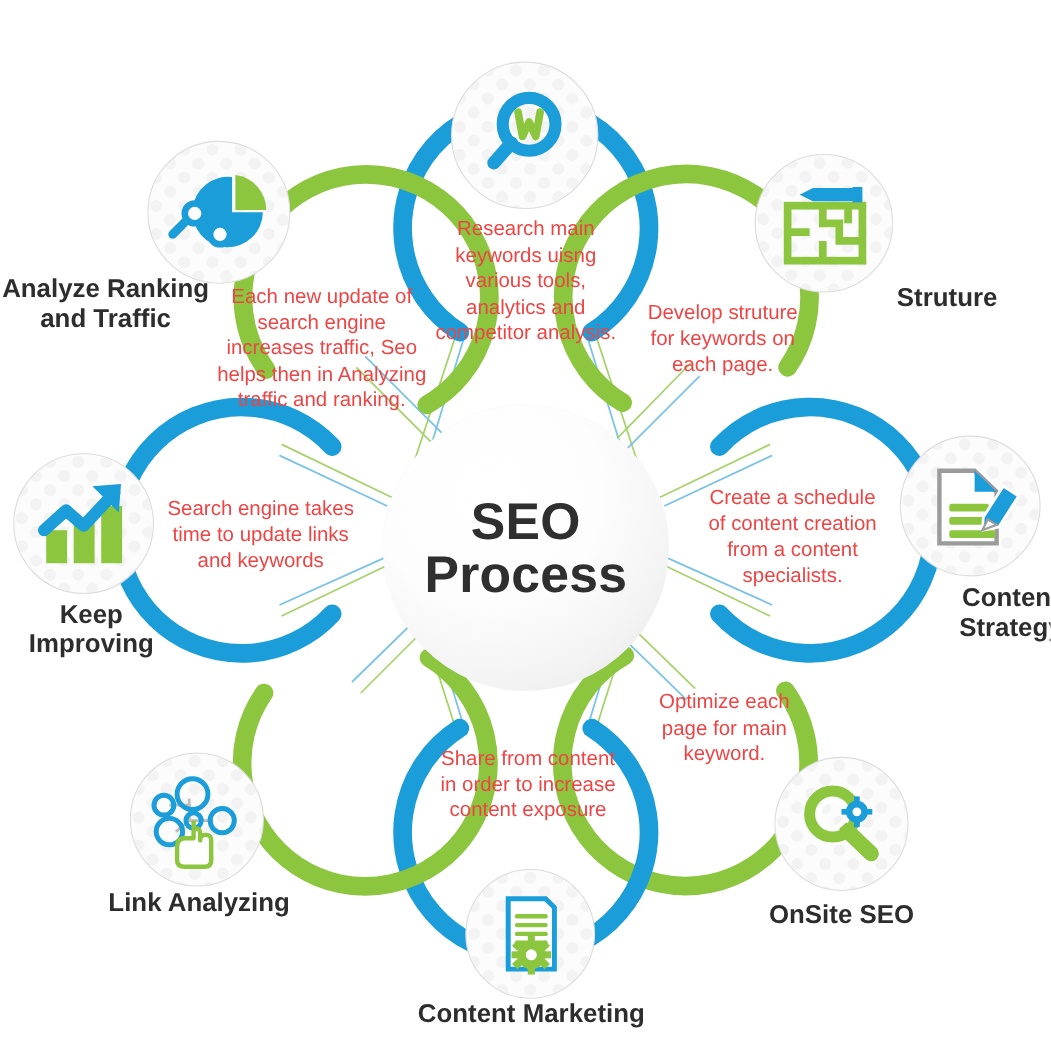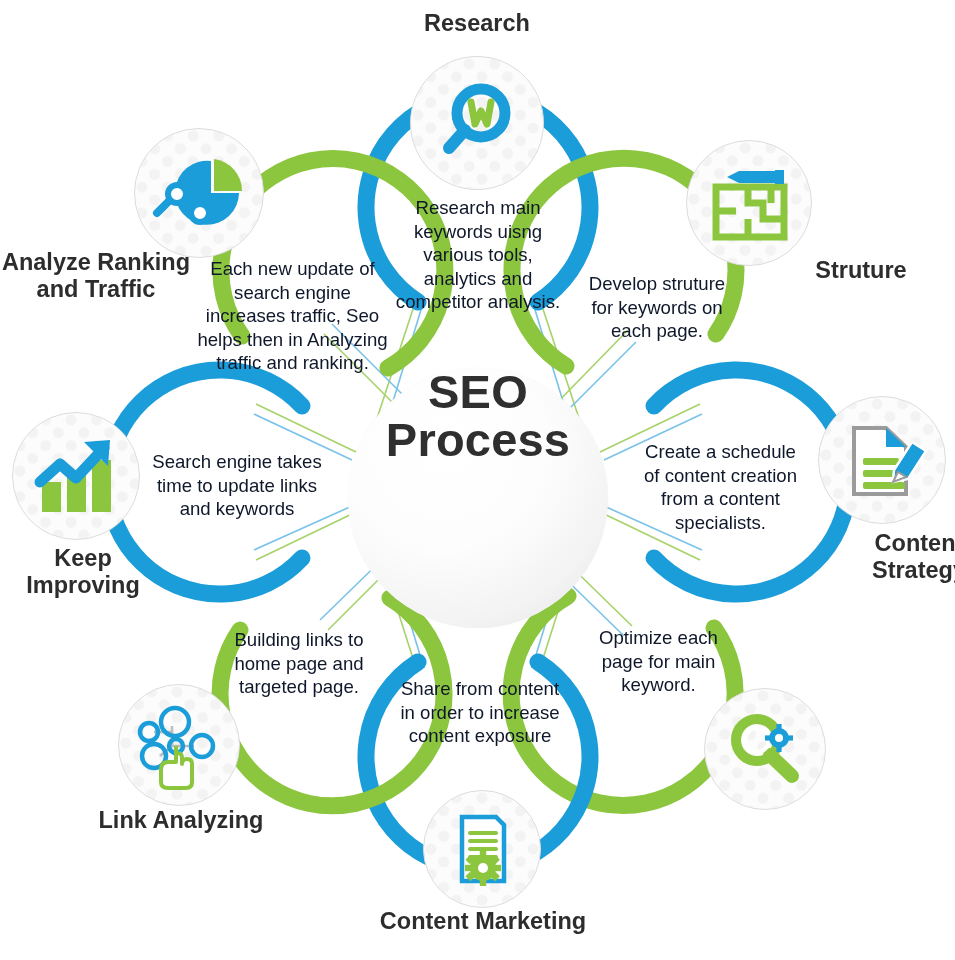--- a/index.html
+++ b/index.html
@@ -23,32 +23,32 @@
   }
   .bubble .pat{position:absolute;inset:0;opacity:.5;}
   .bubble .gly{position:relative;z-index:2;}
 
   
   .core{
     position:absolute;border-radius:50%;
     background:
       radial-gradient(circle at 37% 30%, #ffffff 0%, #fdfdfd 42%, #f3f3f3 72%, #e6e6e6 94%, #dddddd 100%);
     box-shadow:0 0 1px rgba(0,0,0,.10);
-    display:flex;justify-content:center;
+    display:flex;align-items:center;justify-content:center;
     z-index:6;
   }
   .core-txt{
     text-align:center;font-weight:bold;font-size:47px;line-height:1.03;
     color:#2f2f2f;letter-spacing:.2px;
   }
 
   
   .desc{
     position:absolute;text-align:center;font-size:18.6px;line-height:1.27;
-    color:#0f172a;z-index:5;
+    color:#ef4444;z-index:5;
   }
   .ttl{
     position:absolute;font-weight:bold;font-size:23.5px;line-height:1.16;
     color:#2d2d2d;z-index:5;
   }
   .ttl.c{text-align:center;}
   .ttl.l{text-align:center;}
 </style>
 </head>
 <body>
@@ -276,35 +276,34 @@
   <div class="desc" style="left:393px;top:196px;width:170px;">Research main keywords uisng various tools, analytics and competitor analysis.</div>
 
   <div class="desc" style="left:577px;top:272px;width:160px;">Develop struture for keywords on each page.</div>
 
   <div class="desc" style="left:637px;top:440px;width:167px;">Create a schedule of content creation from a content specialists.</div>
 
   <div class="desc" style="left:582px;top:626px;width:153px;">Optimize each page for main keyword.</div>
 
   <div class="desc" style="left:400px;top:677px;width:160px;">Share from content in order to increase content exposure</div>
 
-  <div class="desc" style="left:219px;top:628px;width:160px;">Building links to home page and targeted page.</div>
 
   <div class="desc" style="left:147px;top:450px;width:180px;">Search engine takes time to update links and keywords</div>
 
   <div class="desc" style="left:195px;top:257px;width:195px;">Each new update of search engine increases traffic, Seo helps then in Analyzing traffic and ranking.</div>
 
-  <div class="ttl c" style="left:387px;top:10px;width:180px;">Research</div>
 
   <div class="ttl l" style="left:776px;top:257px;width:170px;">Struture</div>
 
   <div class="ttl l" style="left:827px;top:530px;width:128px;margin-left:28px;">
     <div>Content</div>
     <div>Strategy</div>
   </div>
 
+  <div class="ttl c" style="left:672px;top:818px;width:186px;">OnSite SEO</div>
 
   <div class="ttl c" style="left:370px;top:908px;width:226px;">Content Marketing</div>
 
   <div class="ttl c" style="left:88px;top:807px;width:186px;">Link Analyzing</div>
 
   <div class="ttl c" style="left:2px;top:545px;width:162px;">
     <div>Keep</div>
     <div>Improving</div>
   </div>
 

